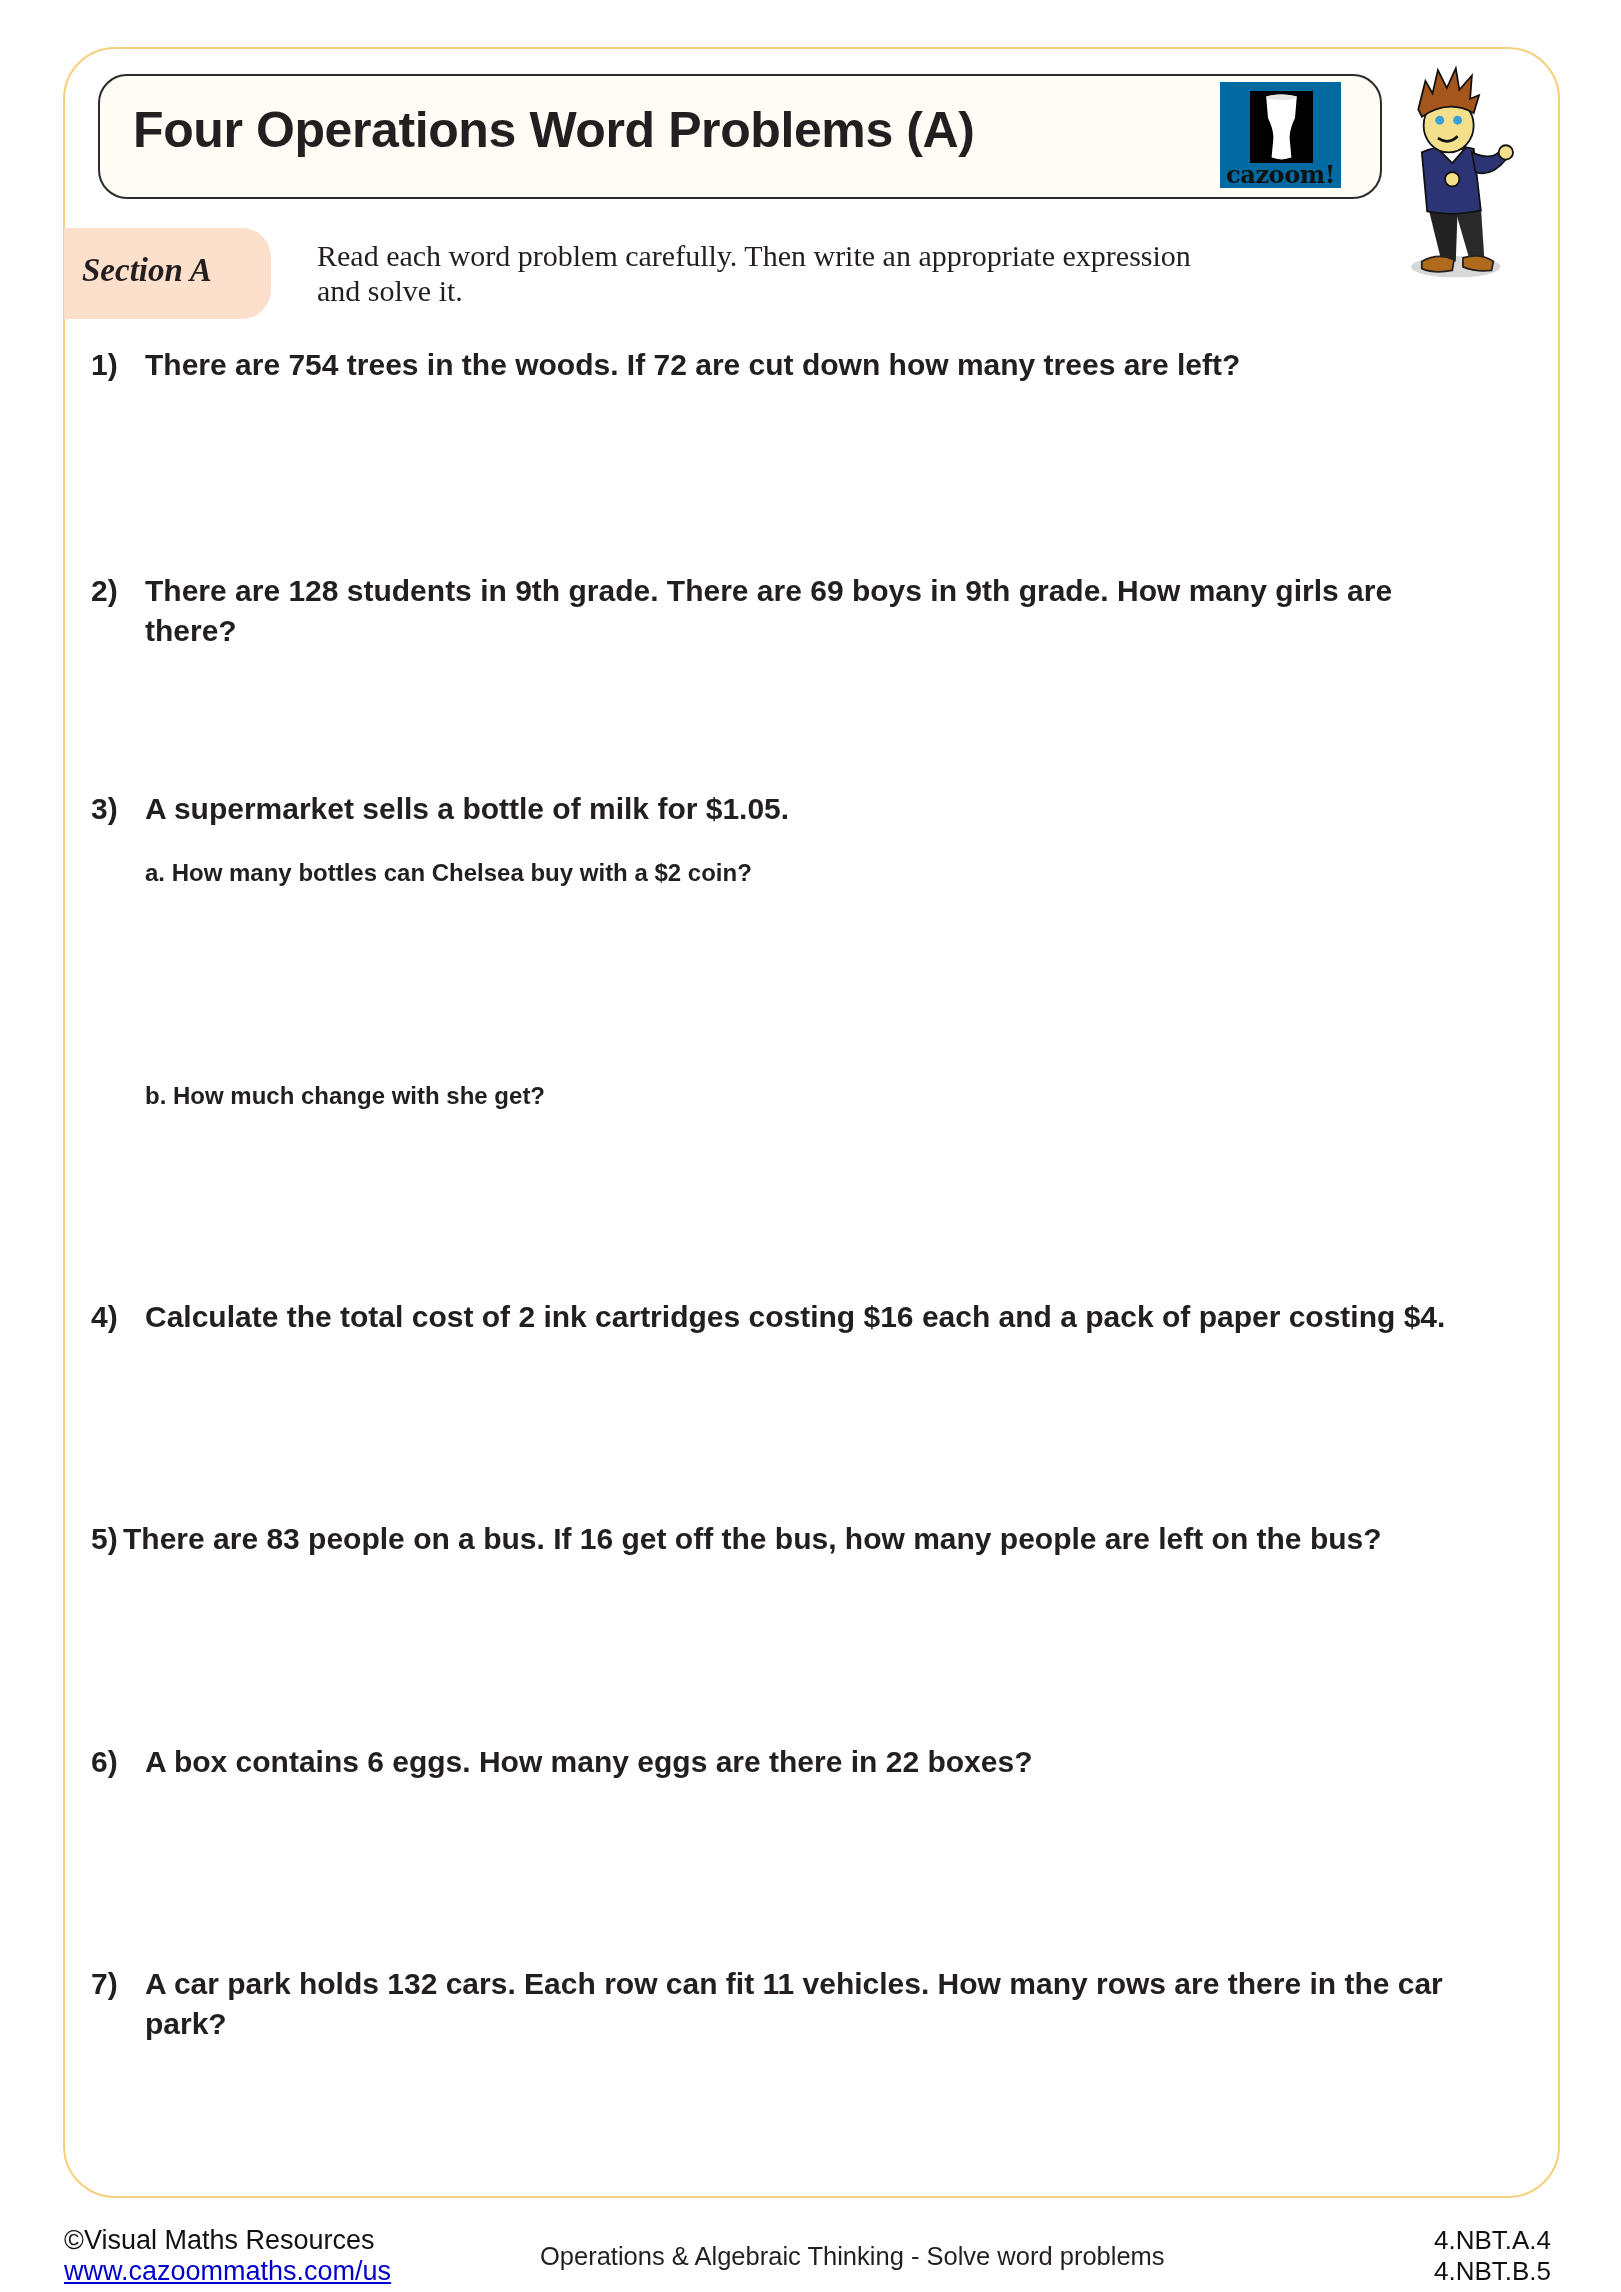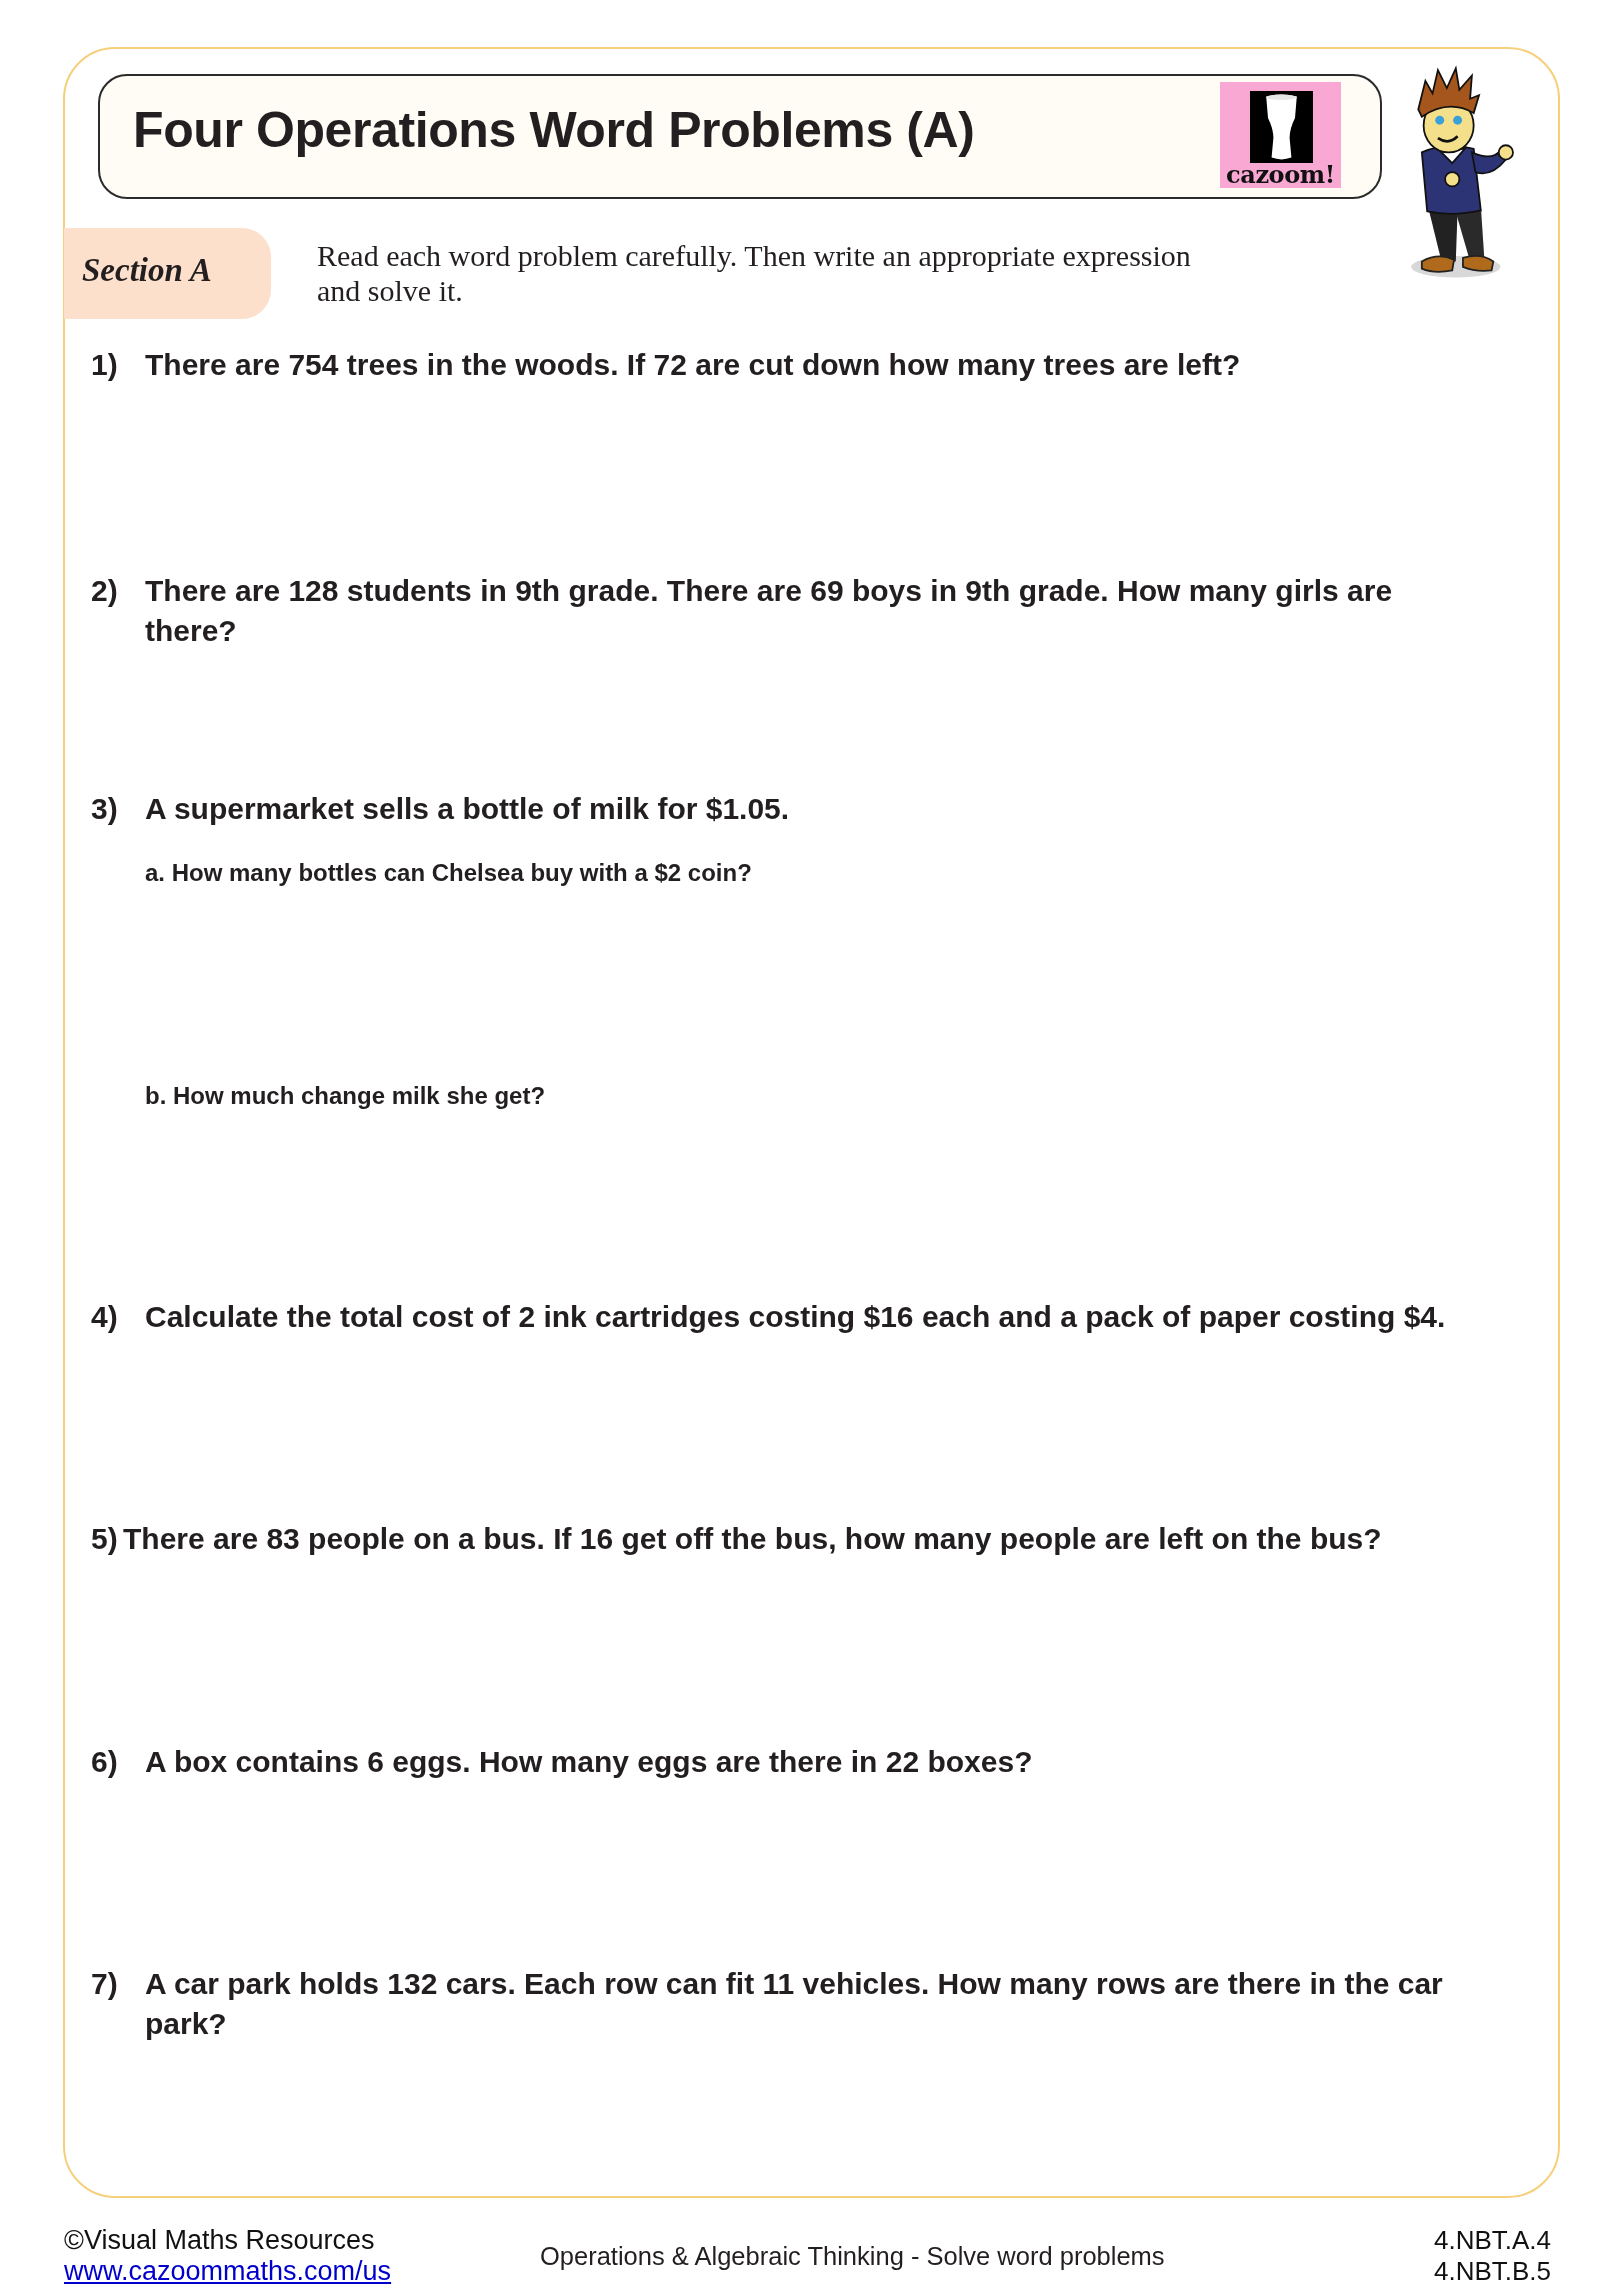--- a/index.html
+++ b/index.html
@@ -14,21 +14,21 @@
   .title-box {
     position: absolute; left: 98px; top: 74px; width: 1284px; height: 125px;
     border: 2.7px solid #2b2b2b; border-radius: 29px; background: #fffcf5; box-sizing: border-box;
   }
   .title {
     position: absolute; left: 131px; top: 103px; margin: 2px;
     font-family: "Liberation Sans", sans-serif; font-weight: bold; font-size: 50px; letter-spacing: -0.4px;
     color: #231f20; white-space: nowrap; line-height: 1;
   }
   .logo {
-    position: absolute; left: 1220px; top: 82px; width: 121px; height: 106px; background: #f9a8d4;
+    position: absolute; left: 1220px; top: 82px; width: 121px; height: 106px; background: #0369a1;
   }
   .logo .drum-bg {
     position: absolute; left: 29.6px; top: 9px; width: 63px; height: 72px; background: #000;
   }
   .logo .logo-text {
     position: absolute; left: 0; right: 0; top: 78px; text-align: center;
     font-family: "DejaVu Serif", serif; font-weight: bold; font-size: 24px; letter-spacing: -0.4px; color: #111;
   }
   .mascot { position: absolute; left: 1402px; top: 63px; width: 121px; height: 219px; }
   .section-tab {
@@ -123,21 +123,21 @@
 <div class="q" style="top:571px;">
   <span class="num">2)</span>
   <span class="text" style="width:1290px;">There are 128 students in 9th grade. There are 69 boys in 9th grade. How many girls are there?</span>
 </div>
 
 <div class="q" style="top:789px;">
   <span class="num">3)</span>
   <span class="text">A supermarket sells a bottle of milk for $1.05.</span>
 </div>
 <div class="sub" style="top:853px;">a. How many bottles can Chelsea buy with a $2 coin?</div>
-<div class="sub" style="top:1076px;">b. How much change milk she get?</div>
+<div class="sub" style="top:1076px;">b. How much change with she get?</div>
 
 <div class="q" style="top:1297px;">
   <span class="num">4)</span>
   <span class="text" style="width:1317px;">Calculate the total cost of 2 ink cartridges costing $16 each and a pack of paper costing $4.</span>
 </div>
 
 <div class="q" style="top:1519px;">
   <span class="num">5)</span>
   <span class="text" style="width:1343px;margin-left:32px;">There are 83 people on a bus. If 16 get off the bus, how many people are left on the bus?</span>
 </div>

